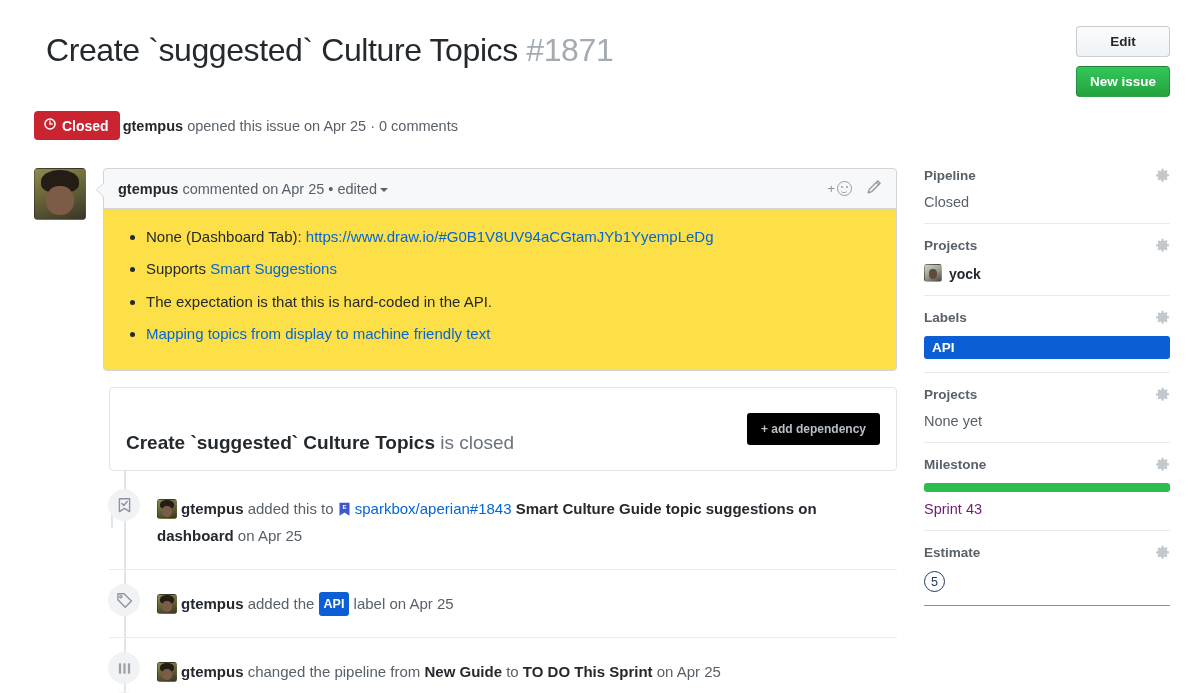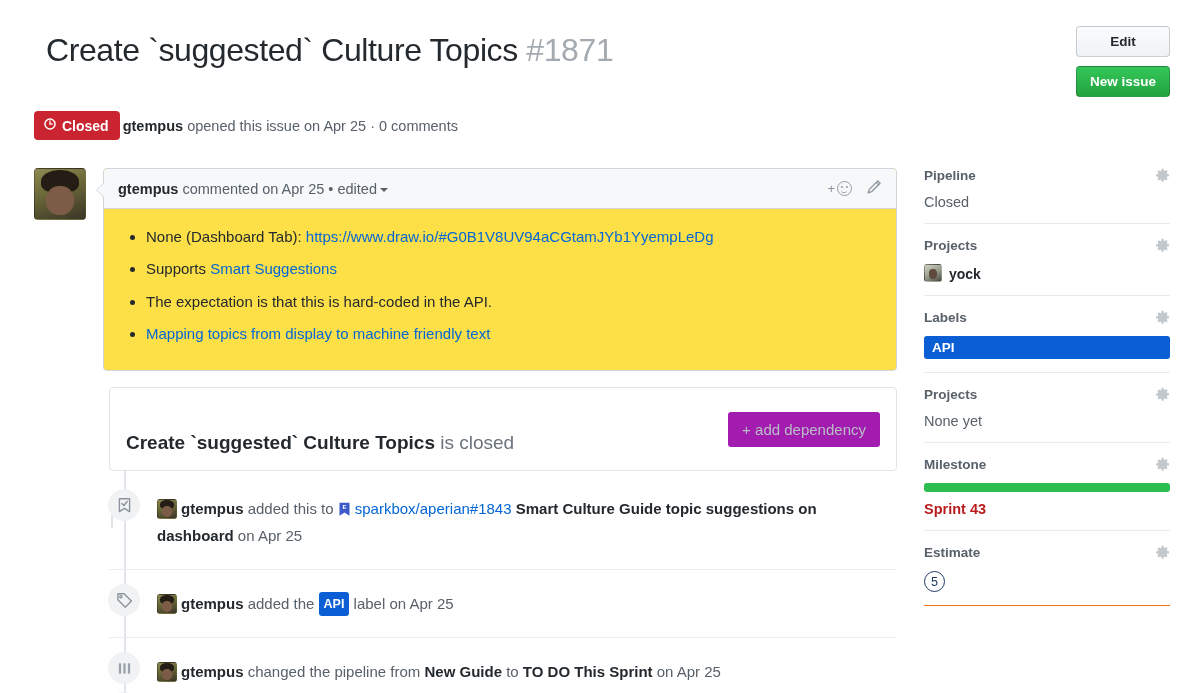--- a/index.html
+++ b/index.html
@@ -108,21 +108,21 @@
     position: absolute; left: 77px; width: 2px; background: #e1e4e8; z-index: 0;
   }
   .dep-card {
     margin: 16px 0 0 75px; border: 1px solid #e1e4e8; border-radius: 4px;
     background: #fff; padding: 16px 16px; display: flex;
     align-items: center; justify-content: space-between; position: relative; z-index: 1;
   }
   .dep-text { font-size: 19px; color: #6a737d; margin-top: 28px; }
   .dep-text b { color: #24292e; font-weight: bold; }
   .dep-btn {
-    background: #a21caf; color: #b9bfc6; font-size: 15px; font-weight: normal;
+    background: #000000; color: #b9bfc6; font-size: 12px; font-weight: bold;
     border: 0; border-radius: 3px; padding: 9px 14px; cursor: pointer;
   }
 
   
   .timeline { position: relative; margin-left: 75px; padding-top: 4px; }
   .tl-line { position: absolute; left: 15px; top: 0; bottom: -40px; width: 2px; background: #e1e4e8; }
   .tl-item { position: relative; display: flex; align-items: flex-start;
              padding: 22px 0 21px 0; border-bottom: 1px solid #eaecef; }
   .tl-item:last-child { border-bottom: 0; }
   .tl-badge {
@@ -143,21 +143,21 @@
     border-radius: 50%; background: #eef0f3;
   }
 
   
   .side-sec { padding: 0 0 13px 0; border-bottom: 1px solid #e8eaed; margin-bottom: 14px; }
   .side-sec:last-child { border-bottom: 1px solid #f97316; }
   .side-head { display: flex; align-items: center; justify-content: space-between;
                font-size: 13.5px; font-weight: bold; color: #586069; margin-bottom: 11px; }
   .gear { width: 15px; height: 15px; cursor: pointer; }
   .side-val { font-size: 14.5px; color: #586069; }
-  .side-val.strong { color: #b91c1c; font-weight: bold; }
+  .side-val.strong { color: #701a75; font-weight: normal; }
   .assignee-row { display: flex; align-items: flex-end; gap: 7px; font-size: 14px;
                   font-weight: bold; color: #24292e; }
   .label-bar {
     display: block; background: #0b5ed4; color: #fff; font-size: 13.5px; font-weight: bold;
     padding: 4px 8px; border-radius: 3px;
   }
   .progress { height: 9px; background: #2cbe4e; border-radius: 3px; margin-bottom: 9px; }
   .estimate-badge {
     display: inline-flex; align-items: center; justify-content: center;
     width: 21px; height: 21px; border: 1.6px solid #1f3a68; border-radius: 50%;

